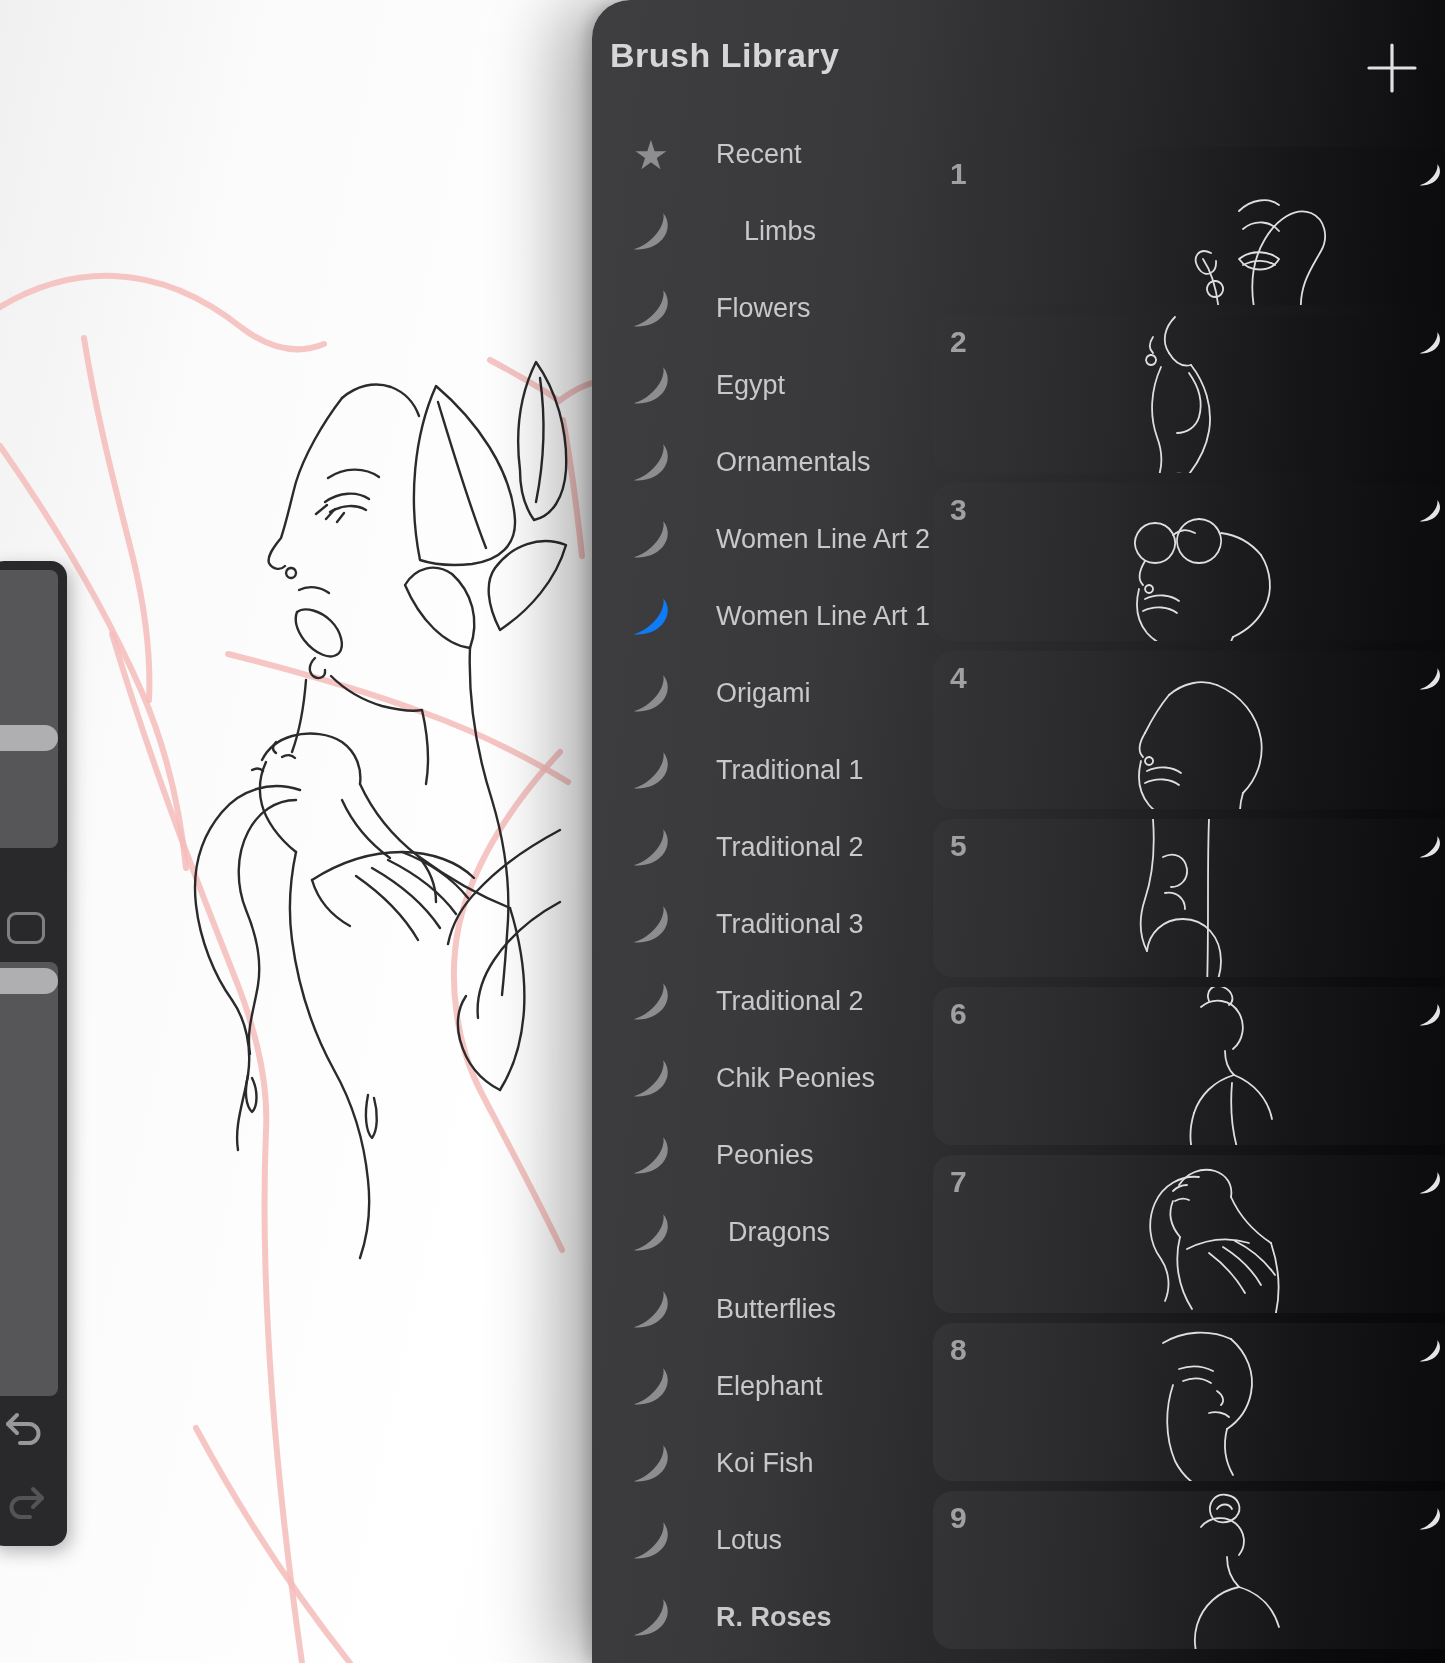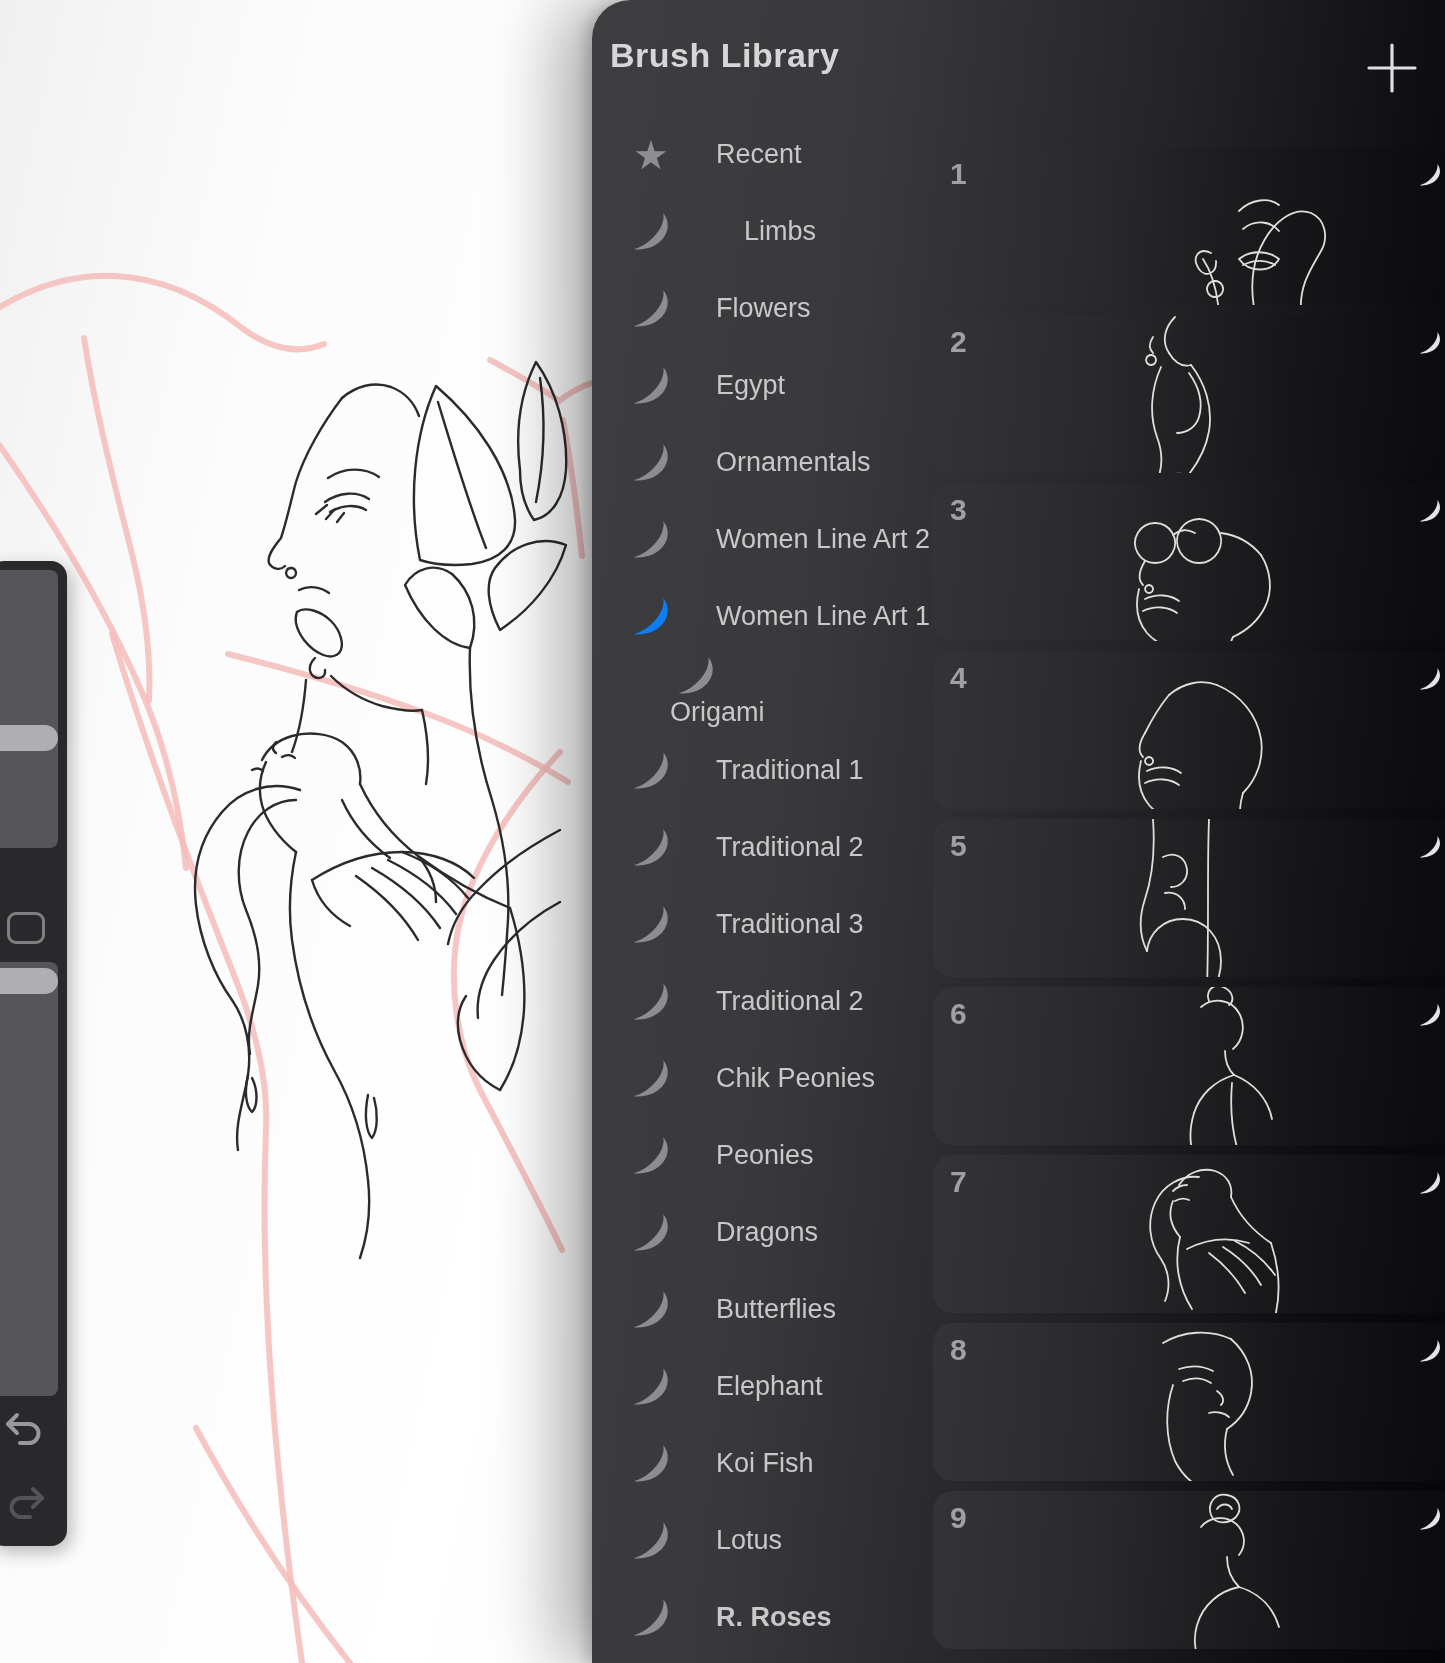--- a/index.html
+++ b/index.html
@@ -210,21 +210,21 @@
   </div>
       <div class="cat-row" style="top: 578px;">
     <span class="cat-ico">
 
       <svg class="cat-swoosh selected" viewBox="0 0 48 44">
         <path d="M5 41 C18 37 30 27 35.5 15 C37.5 10.5 38.5 5.5 37.5 1.5 C44 9 44.5 21 36.5 30 C29 38.5 16 42.5 5 41 Z"></path>
       </svg>
     </span>
     <span class="cat-label">Women Line Art 1</span>
   </div>
-      <div class="cat-row" style="top: 655px; flex-direction: column;">
+      <div class="cat-row" style="top: 655px;">
     <span class="cat-ico">
 
       <svg class="cat-swoosh" viewBox="0 0 48 44">
         <path d="M5 41 C18 37 30 27 35.5 15 C37.5 10.5 38.5 5.5 37.5 1.5 C44 9 44.5 21 36.5 30 C29 38.5 16 42.5 5 41 Z"></path>
       </svg>
     </span>
     <span class="cat-label">Origami</span>
   </div>
       <div class="cat-row" style="top: 732px;">
     <span class="cat-ico">
@@ -273,21 +273,21 @@
   </div>
       <div class="cat-row" style="top: 1117px;">
     <span class="cat-ico">
 
       <svg class="cat-swoosh" viewBox="0 0 48 44">
         <path d="M5 41 C18 37 30 27 35.5 15 C37.5 10.5 38.5 5.5 37.5 1.5 C44 9 44.5 21 36.5 30 C29 38.5 16 42.5 5 41 Z"></path>
       </svg>
     </span>
     <span class="cat-label">Peonies</span>
   </div>
-      <div class="cat-row" style="top: 1194px;">
+      <div class="cat-row" style="top: 1194px; gap: 12px;">
     <span class="cat-ico">
 
       <svg class="cat-swoosh" viewBox="0 0 48 44">
         <path d="M5 41 C18 37 30 27 35.5 15 C37.5 10.5 38.5 5.5 37.5 1.5 C44 9 44.5 21 36.5 30 C29 38.5 16 42.5 5 41 Z"></path>
       </svg>
     </span>
     <span class="cat-label">Dragons</span>
   </div>
       <div class="cat-row" style="top: 1271px;">
     <span class="cat-ico">

